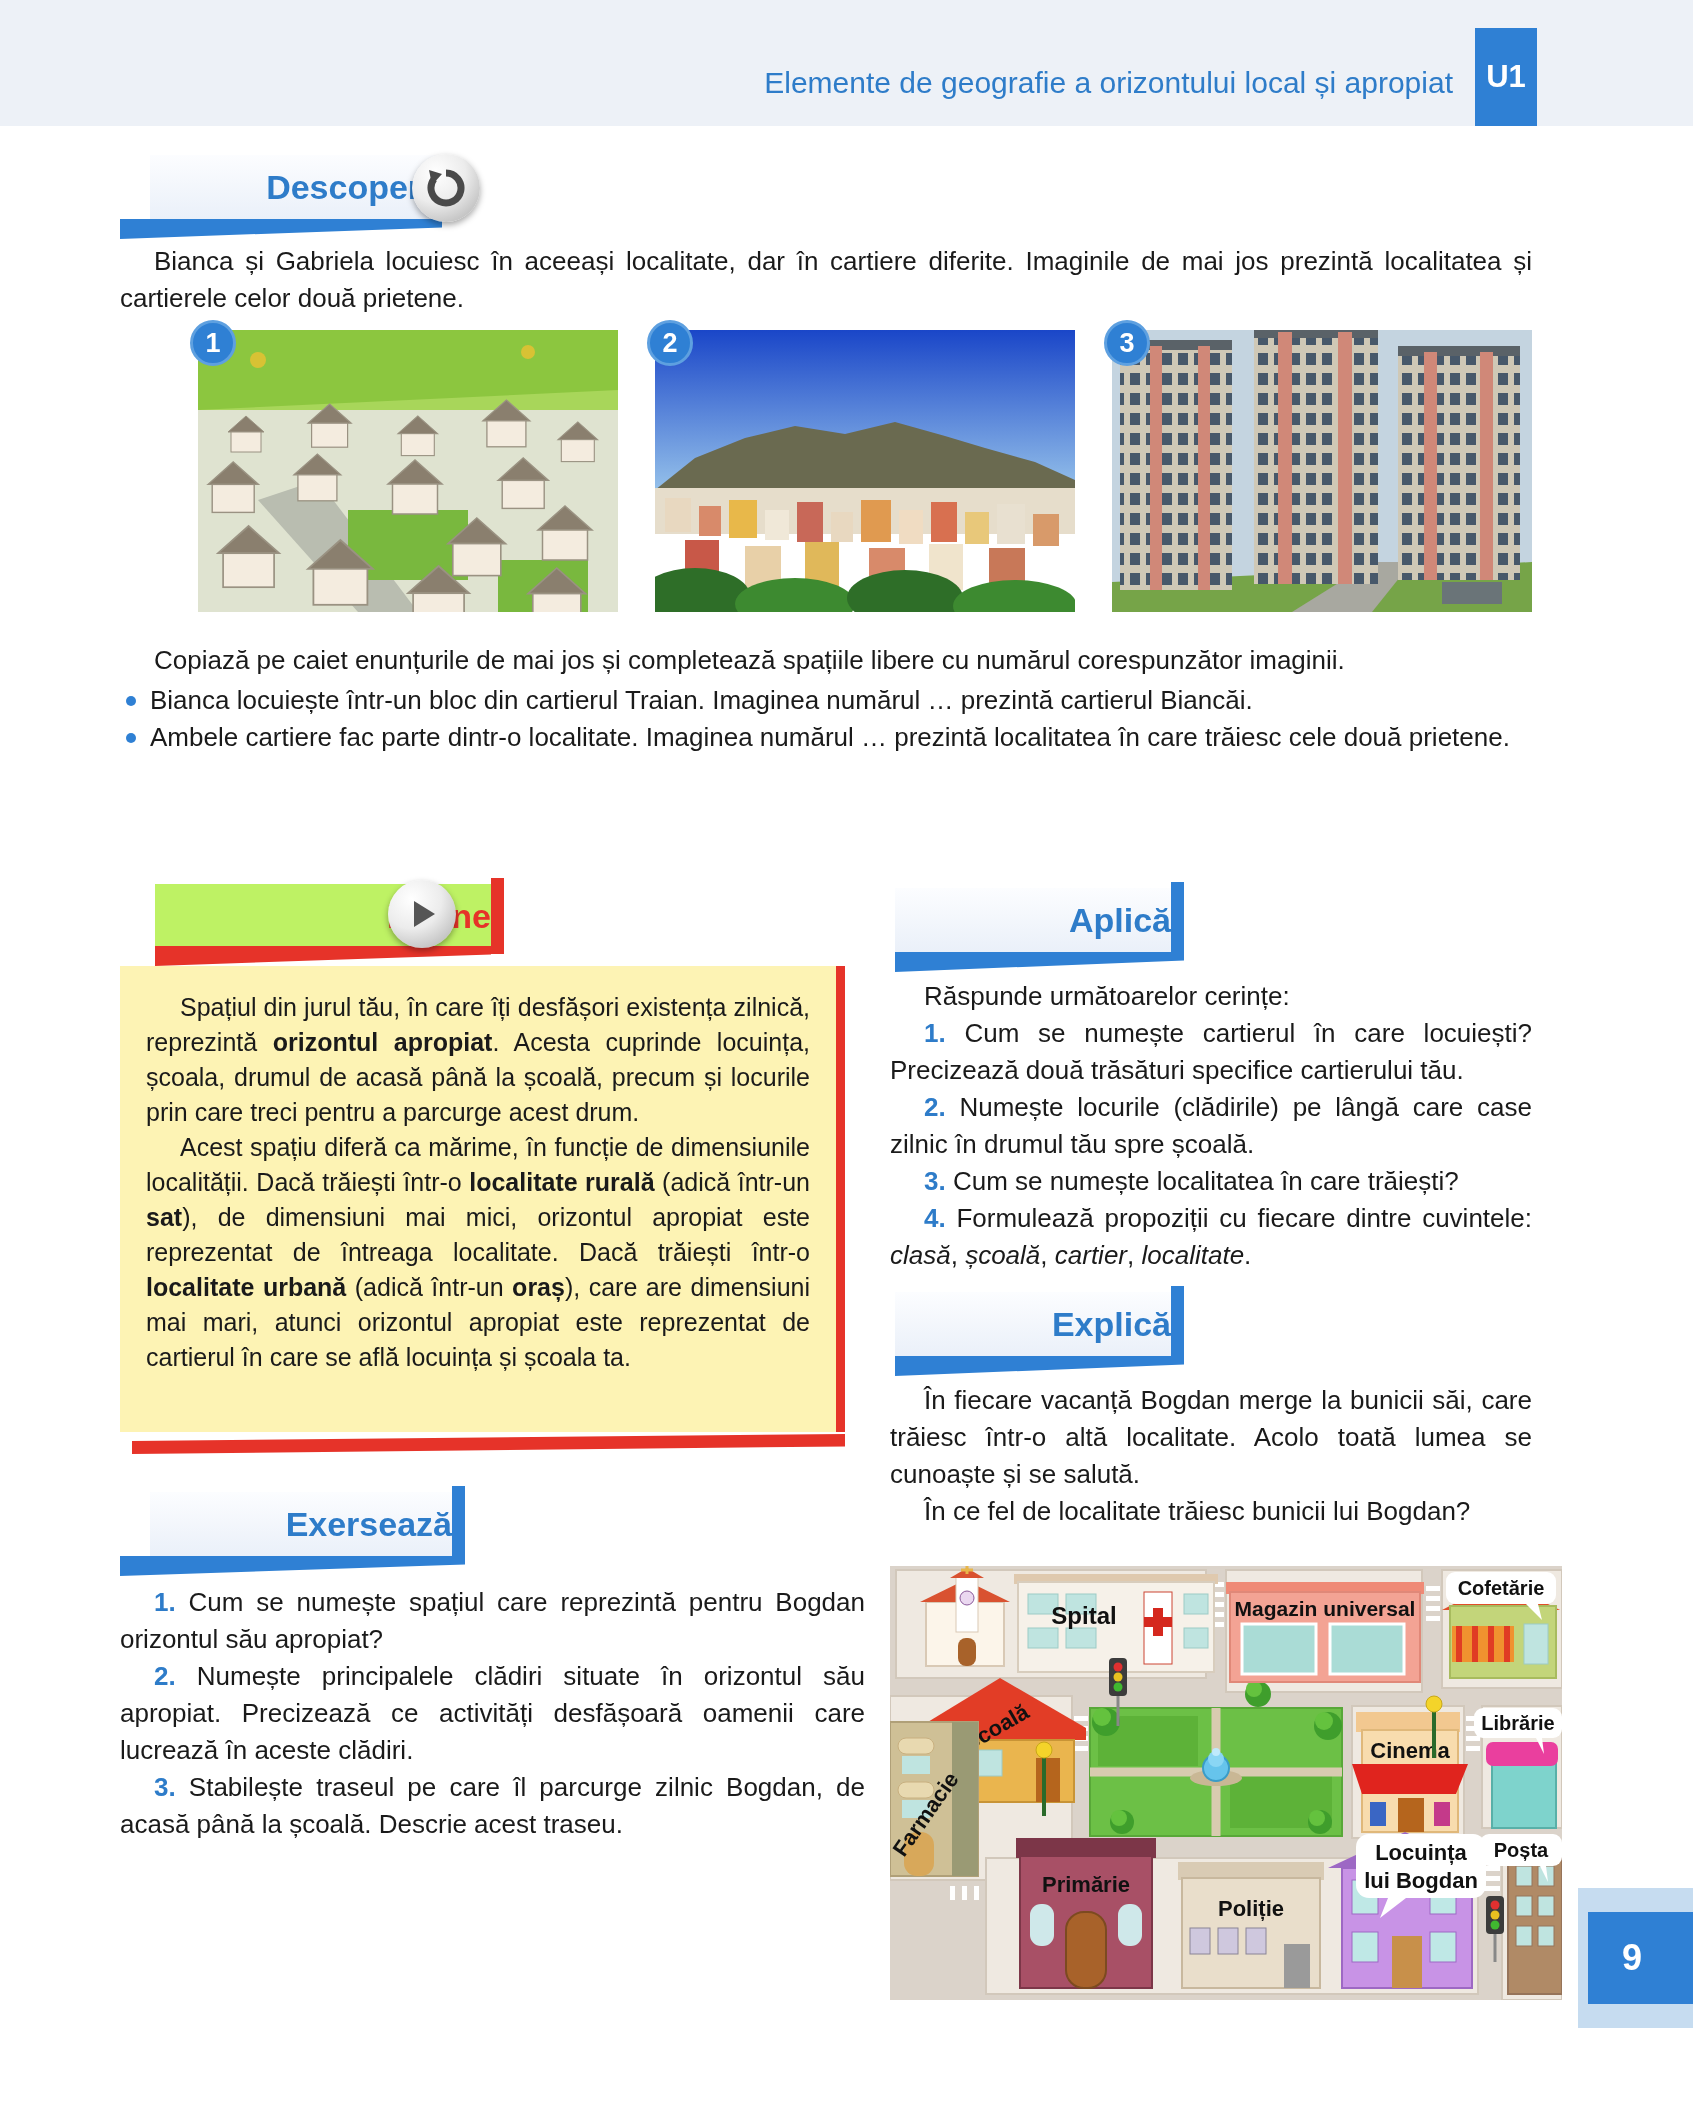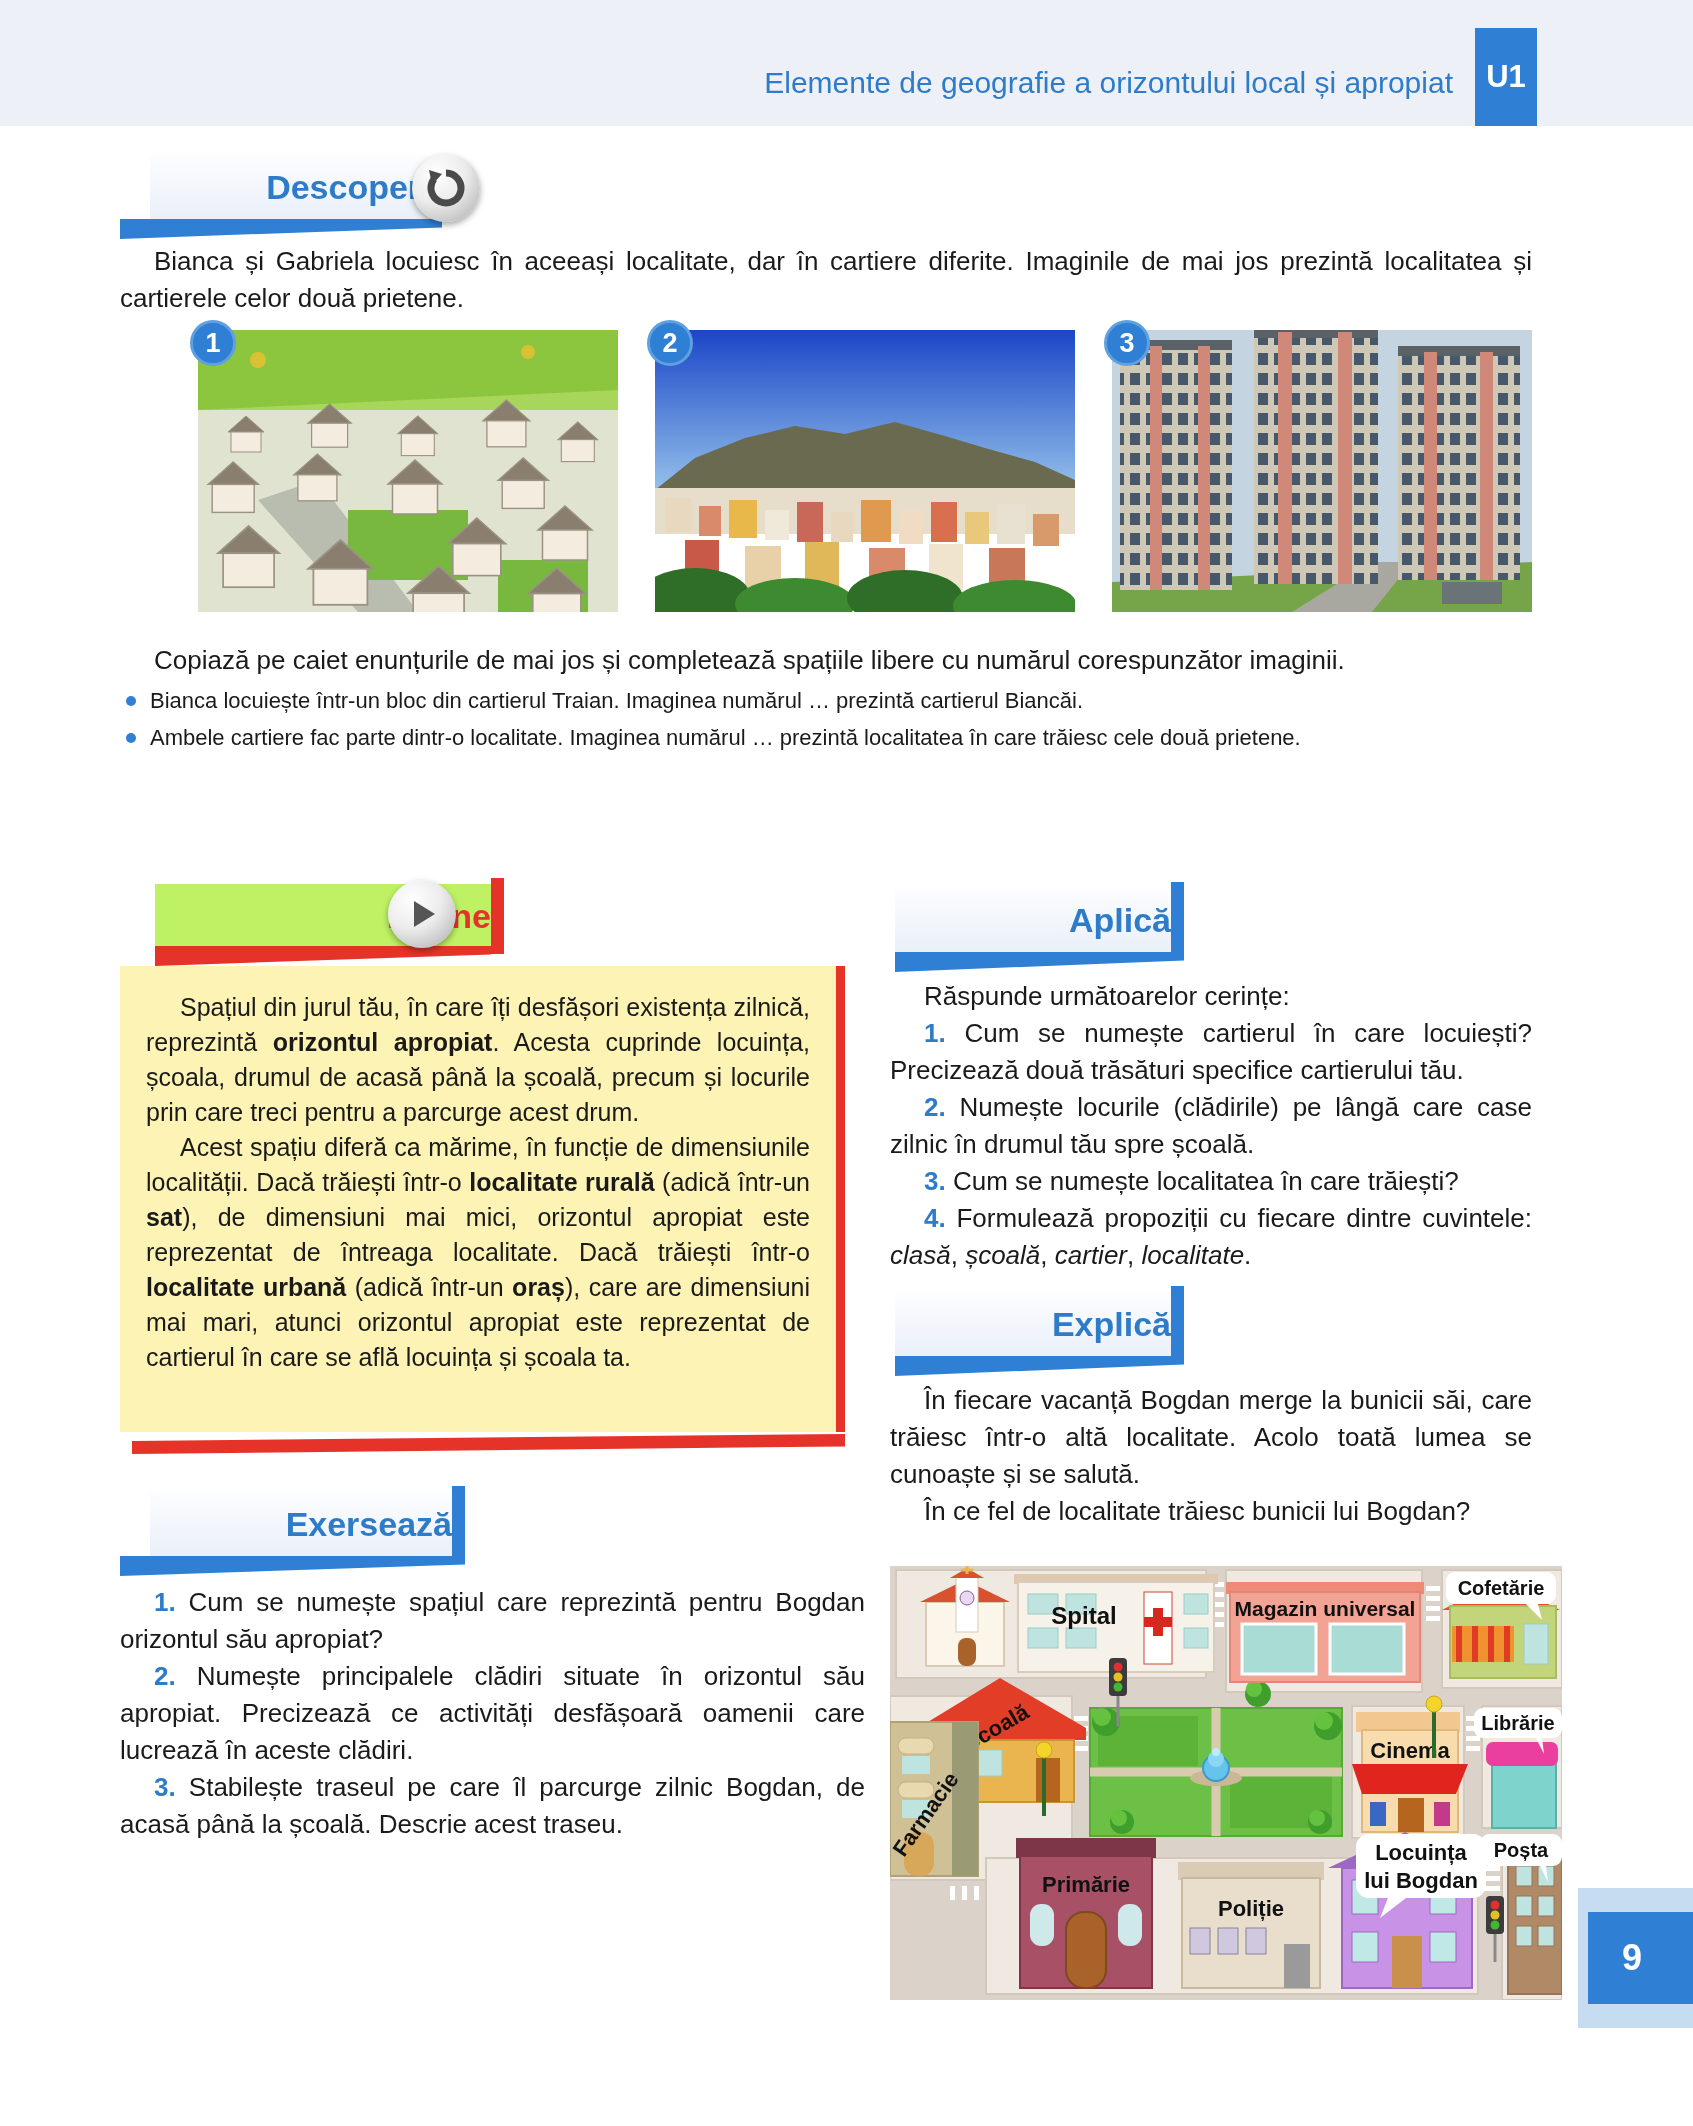--- a/index.html
+++ b/index.html
@@ -23,21 +23,21 @@
   .wedge.red{background:#e63329;}
 
   .iconcircle{width:68px;height:68px;border-radius:50%;
       background:radial-gradient(circle at 35% 28%,#ffffff 0%,#ececec 45%,#c2c2c2 80%,#ababab 100%);
       box-shadow:0 3px 6px rgba(0,0,0,.35);display:flex;align-items:center;justify-content:center;}
 
   
   .para{font-size:26px;line-height:37px;text-align:justify;}
   .ind{text-indent:34px;}
   .num{color:#2e7cc9;font-weight:bold;}
-  .bullet{position:relative;padding-left:30px;font-size:22px;line-height:37px;text-align:justify;}
+  .bullet{position:relative;padding-left:30px;font-size:26px;line-height:37px;text-align:justify;}
   .dot{position:absolute;left:6px;top:14px;width:10px;height:10px;border-radius:50%;background:#2f80d4;}
 
   
   .notebox{background:#fdf3b4;border-right:9px solid #e63329;box-sizing:border-box;
            padding:24px 26px 10px 26px;}
   .notebox .para{font-size:25px;line-height:35px;}
   .noteband{height:20px;background:#e63329;clip-path:polygon(0 35%,100% 0,100% 62%,0 100%);}
 
   
   .pbadge{width:46px;height:46px;border-radius:50%;background:#2f80d4;color:#fff;

